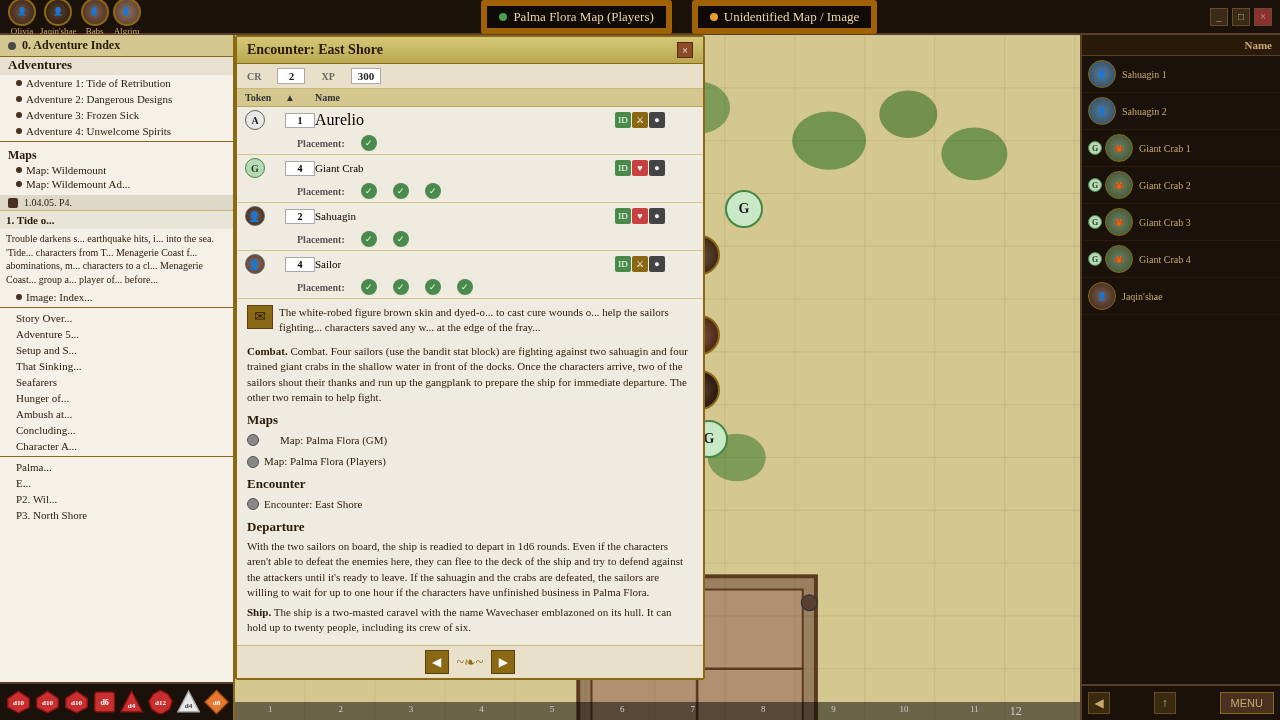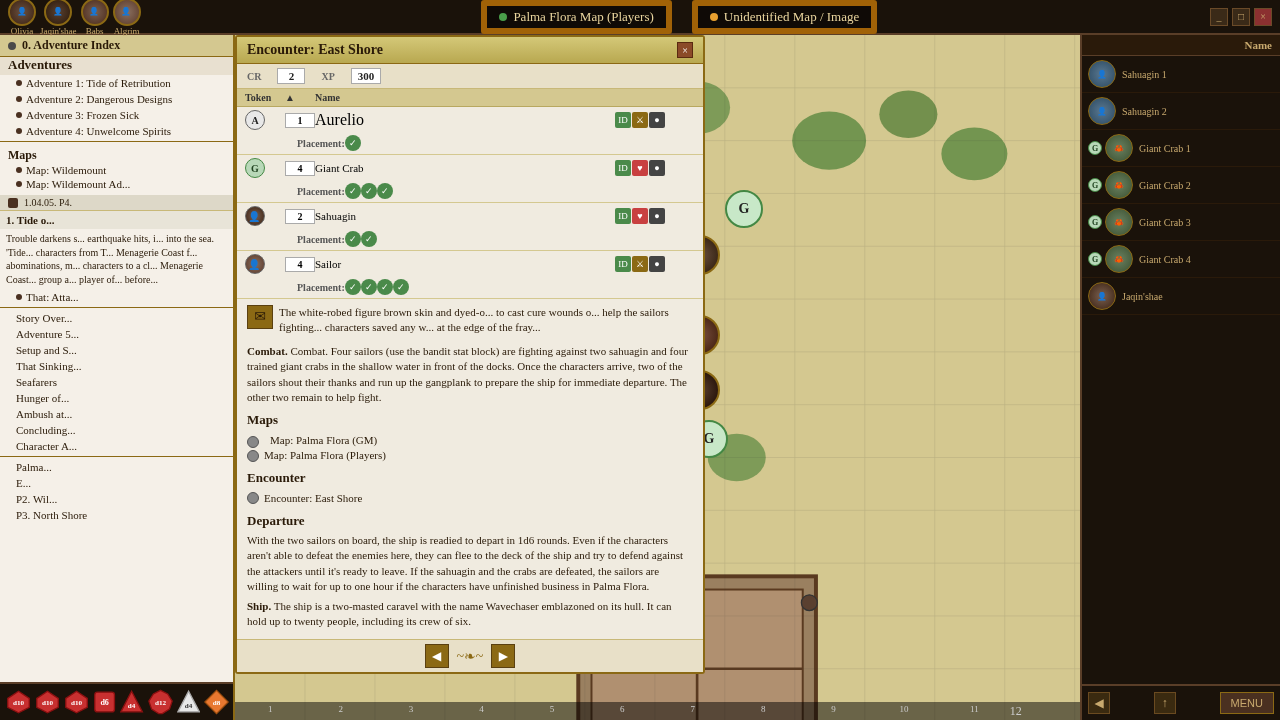--- a/index.html
+++ b/index.html
@@ -274,21 +274,21 @@
     .encounter-row {
       border-bottom: 1px solid #d4c890;
     }
     .encounter-row-main {
       display: grid;
       grid-template-columns: 40px 30px 1fr 80px;
       padding: 3px 8px;
       align-items: center;
     }
     .encounter-row-placement {
-      display: flex; align-items: center; gap: 0;
+      display: flex; align-items: center; gap: 16px;
       padding: 2px 8px 3px 60px;
       font-size: 10px; color: #444;
     }
 
     .token-badge {
       width: 20px; height: 20px;
       border-radius: 50%;
       border: 1px solid #666;
       display: flex; align-items: center; justify-content: center;
       font-size: 10px; font-weight: bold;
@@ -587,21 +587,21 @@
       <div class="tide-section">
         <span>1. Tide o...</span>
       </div>
 
       <div class="content-text">
         <span>Trouble darkens s... earthquake hits, i... into the sea. 'Tide... characters from T... Menagerie Coast f... abominations, m... characters to a cl... Menagerie Coast... group a... player of... before...</span>
       </div>
 
       <div class="nav-item">
         <span class="bullet-sm"></span>
-        <span>That: Atta...</span>
+        <span>Image: Index...</span>
       </div>
 
       <div class="section-divider"></div>
 
       <div class="nav-item">
         <span>Story Over...</span>
       </div>
       <div class="nav-item">
         <span>Adventure 5...</span>
       </div>
@@ -920,21 +920,21 @@
             <div style="width:26px;height:24px;background:#8b6914;border:1px solid #5a4010;display:flex;align-items:center;justify-content:center;font-size:14px;flex-shrink:0;cursor:pointer;">✉</div>
             <p>The white-robed figure brown skin and dyed-o... to cast cure wounds o... help the sailors fighting... characters saved any w... at the edge of the fray...</p>
           </div>
 
           <p>
             <span class="bold">Combat.</span>
             <span>Combat. Four sailors (use the bandit stat block) are fighting against two sahuagin and four trained giant crabs in the shallow water in front of the docks. Once the characters arrive, two of the sailors shout their thanks and run up the gangplank to prepare the ship for immediate departure. The other two remain to help fight.</span>
           </p>
 
           <div class="section-heading">Maps</div>
-          <div style="display:flex;align-items:flex-end;gap:11px;margin-bottom:0;">
+          <div style="display:flex;align-items:center;gap:21px;margin-bottom:6px;">
             <div style="width:12px;height:12px;border-radius:50%;background:#888;border:1px solid #555;"></div>
             <span style="font-size:11px;">Map: Palma Flora (GM)</span>
           </div>
           <div style="display:flex;align-items:center;gap:5px;margin-bottom:4px;">
             <div style="width:12px;height:12px;border-radius:50%;background:#888;border:1px solid #555;"></div>
             <span style="font-size:11px;">Map: Palma Flora (Players)</span>
           </div>
 
           <div class="section-heading">Encounter</div>
           <div style="display:flex;align-items:center;gap:5px;margin-bottom:4px;">

